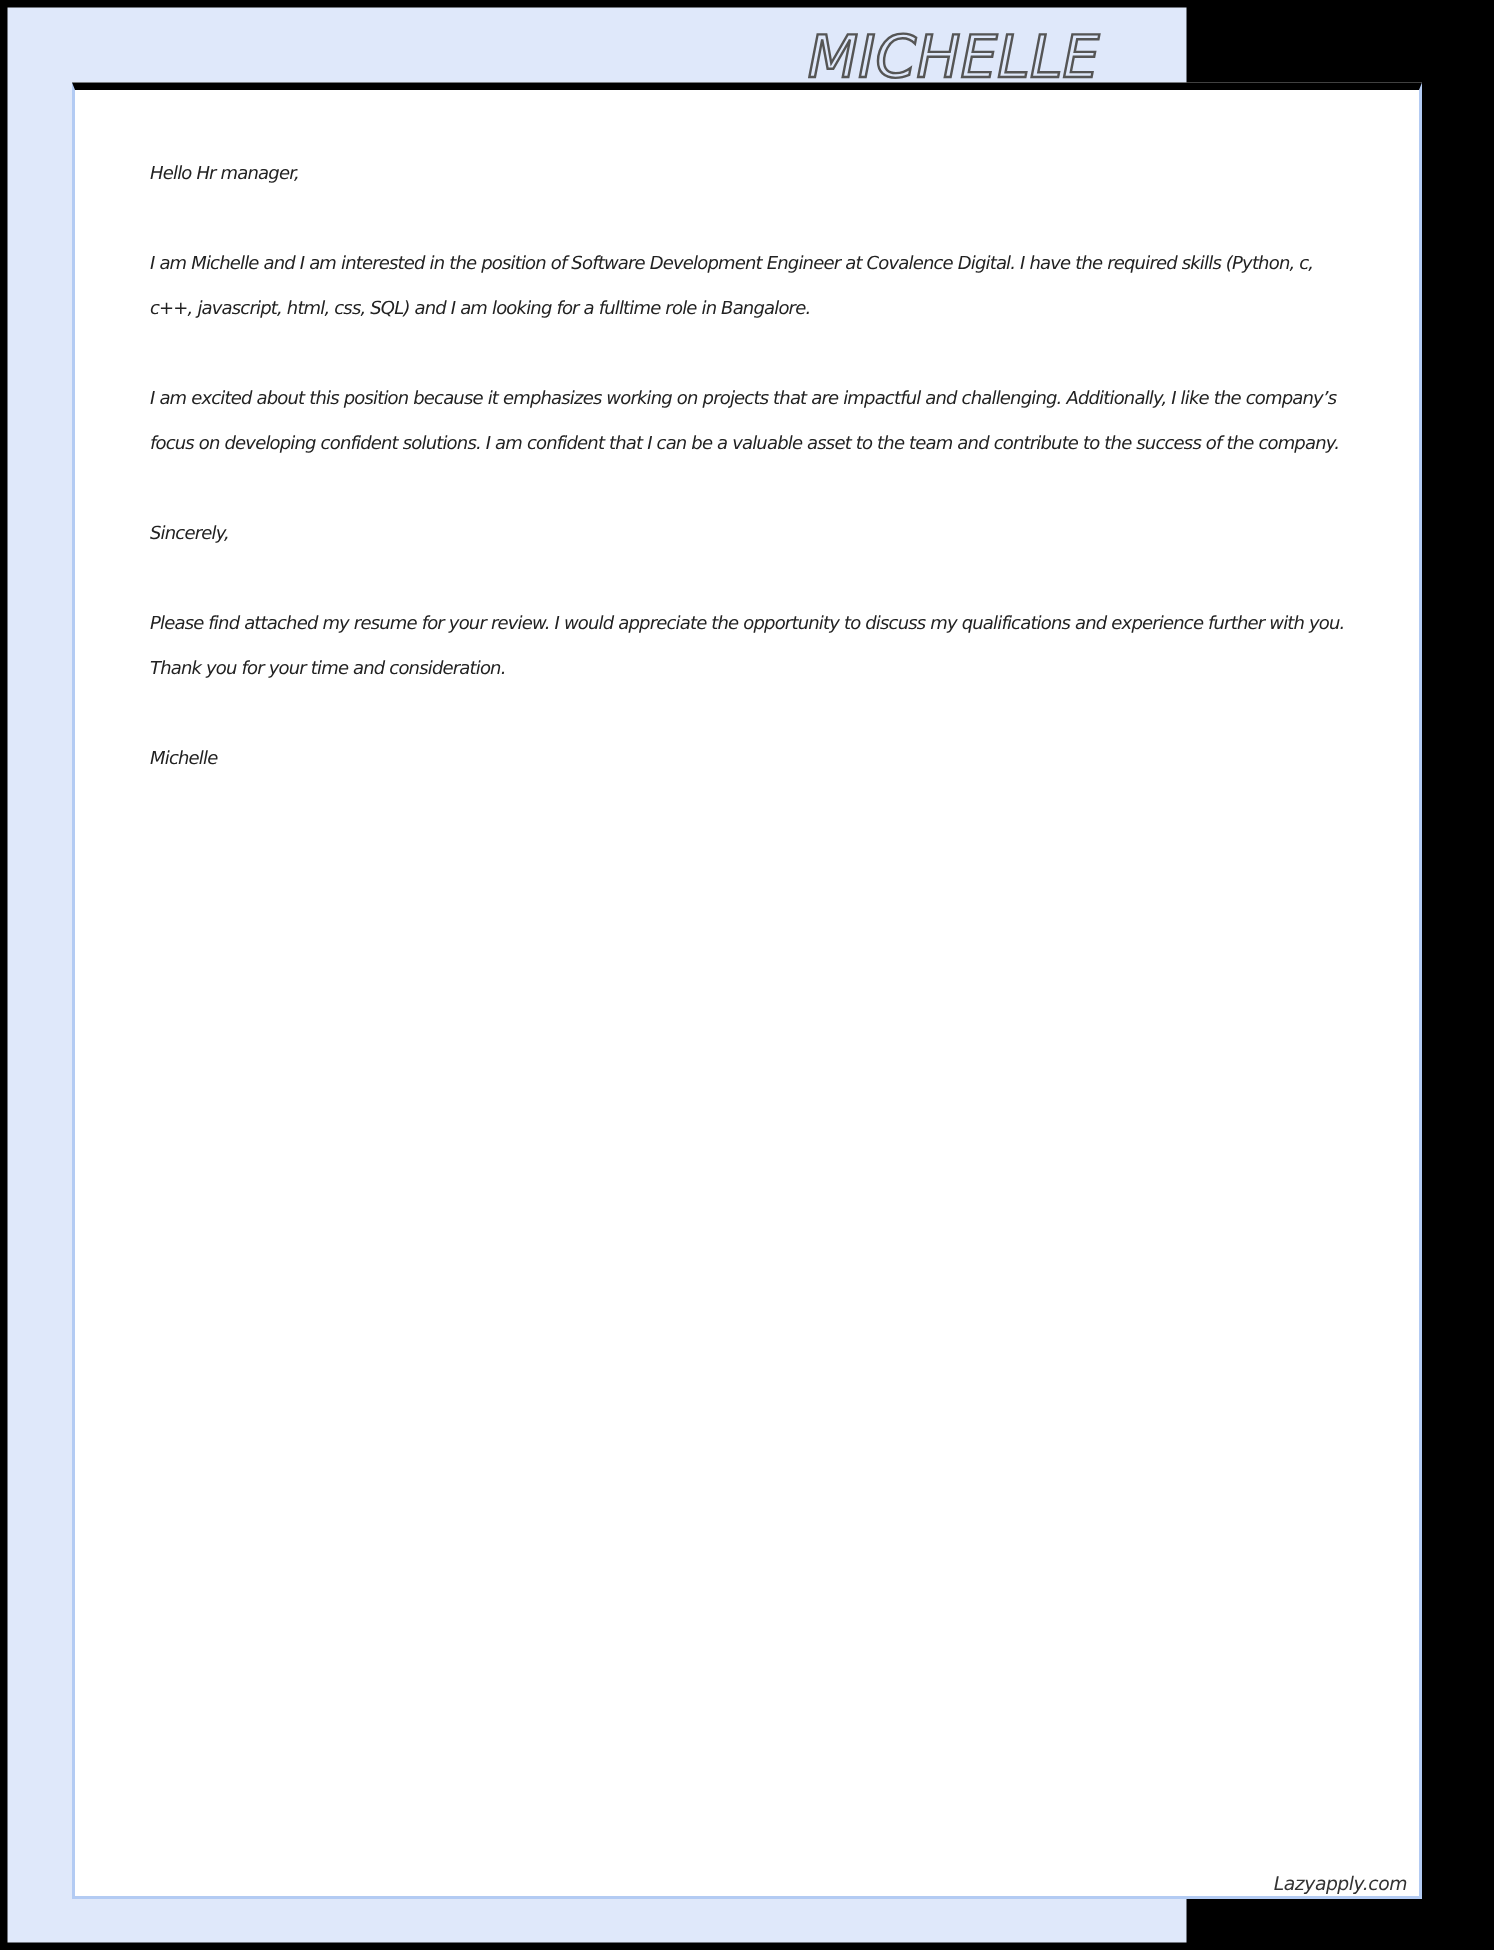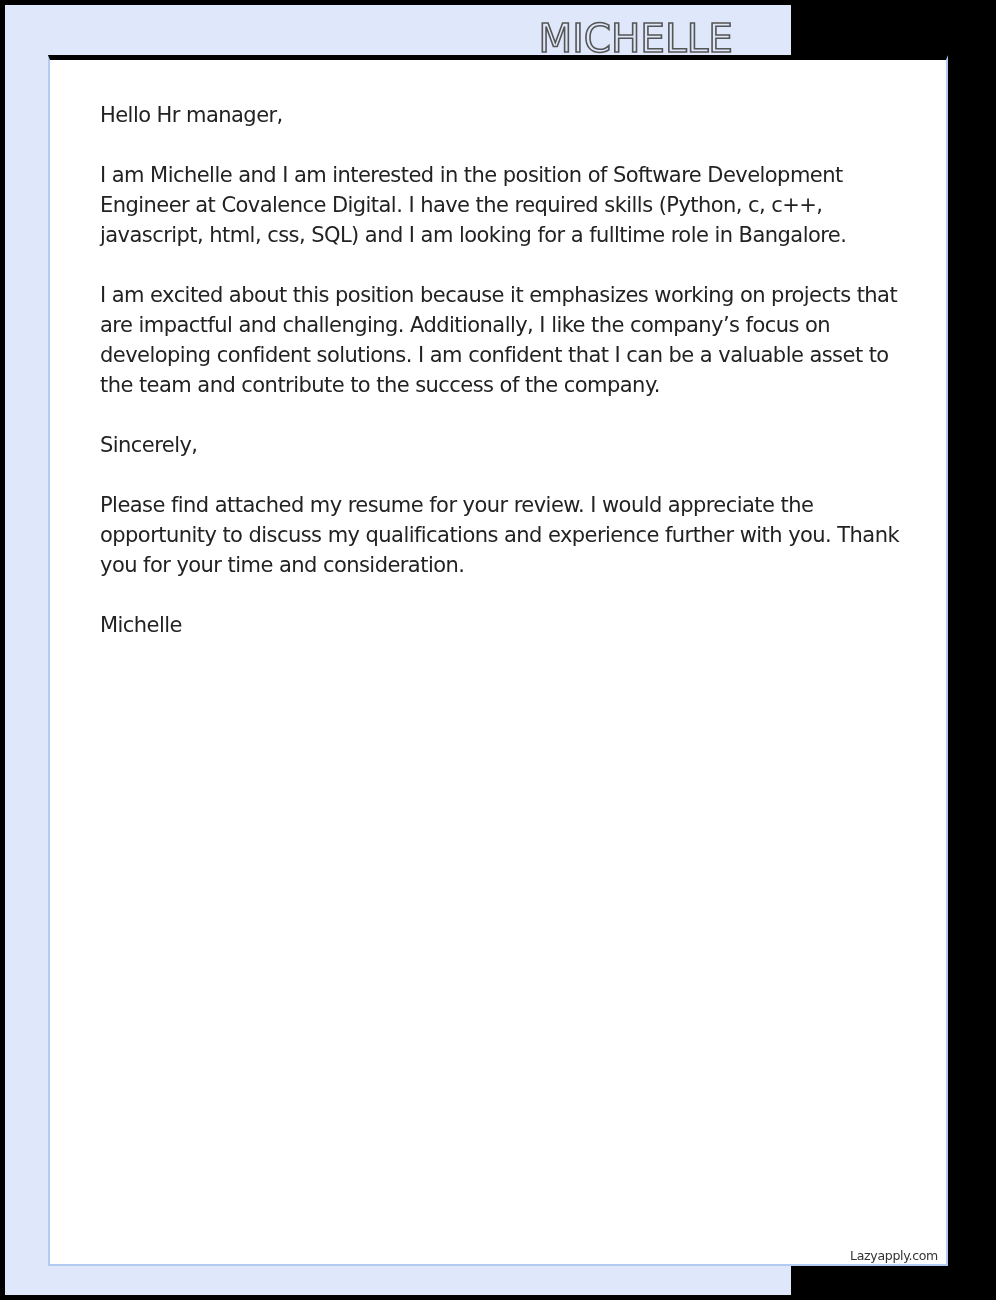--- a/index.html
+++ b/index.html
@@ -13,20 +13,21 @@
       background: #000;
       font-family: "DejaVu Sans", sans-serif;
     }
     .frame {
       position: absolute;
       left: 5px;
       top: 5px;
       width: 786px;
       height: 1290px;
       background: #dfe8fa;
+      font-style: italic;
     }
     .title {
       position: absolute;
       right: 58px;
       top: 12px;
       font-family: "DejaVu Sans", sans-serif;
       font-size: 39px;
       letter-spacing: 0px;
       color: #dfe8fa;
       -webkit-text-stroke: 1.6px #555;
@@ -44,21 +45,21 @@
       border-left: 2px solid #b3cbf3;
       border-right: 2px solid #b3cbf3;
       border-bottom: 2px solid #b3cbf3;
     }
     .letter {
       position: absolute;
       left: 50px;
       top: 40px;
       width: 800px;
       font-family: "DejaVu Sans", sans-serif;
-      font-size: 21px;
+      font-size: 12px;
       line-height: 30px;
       color: #222;
       letter-spacing: -0.55px;
     }
     .letter p {
       margin: 0 0 30px 0;
     }
     .letter p.sig-name {
       margin-bottom: 10px;
     }

